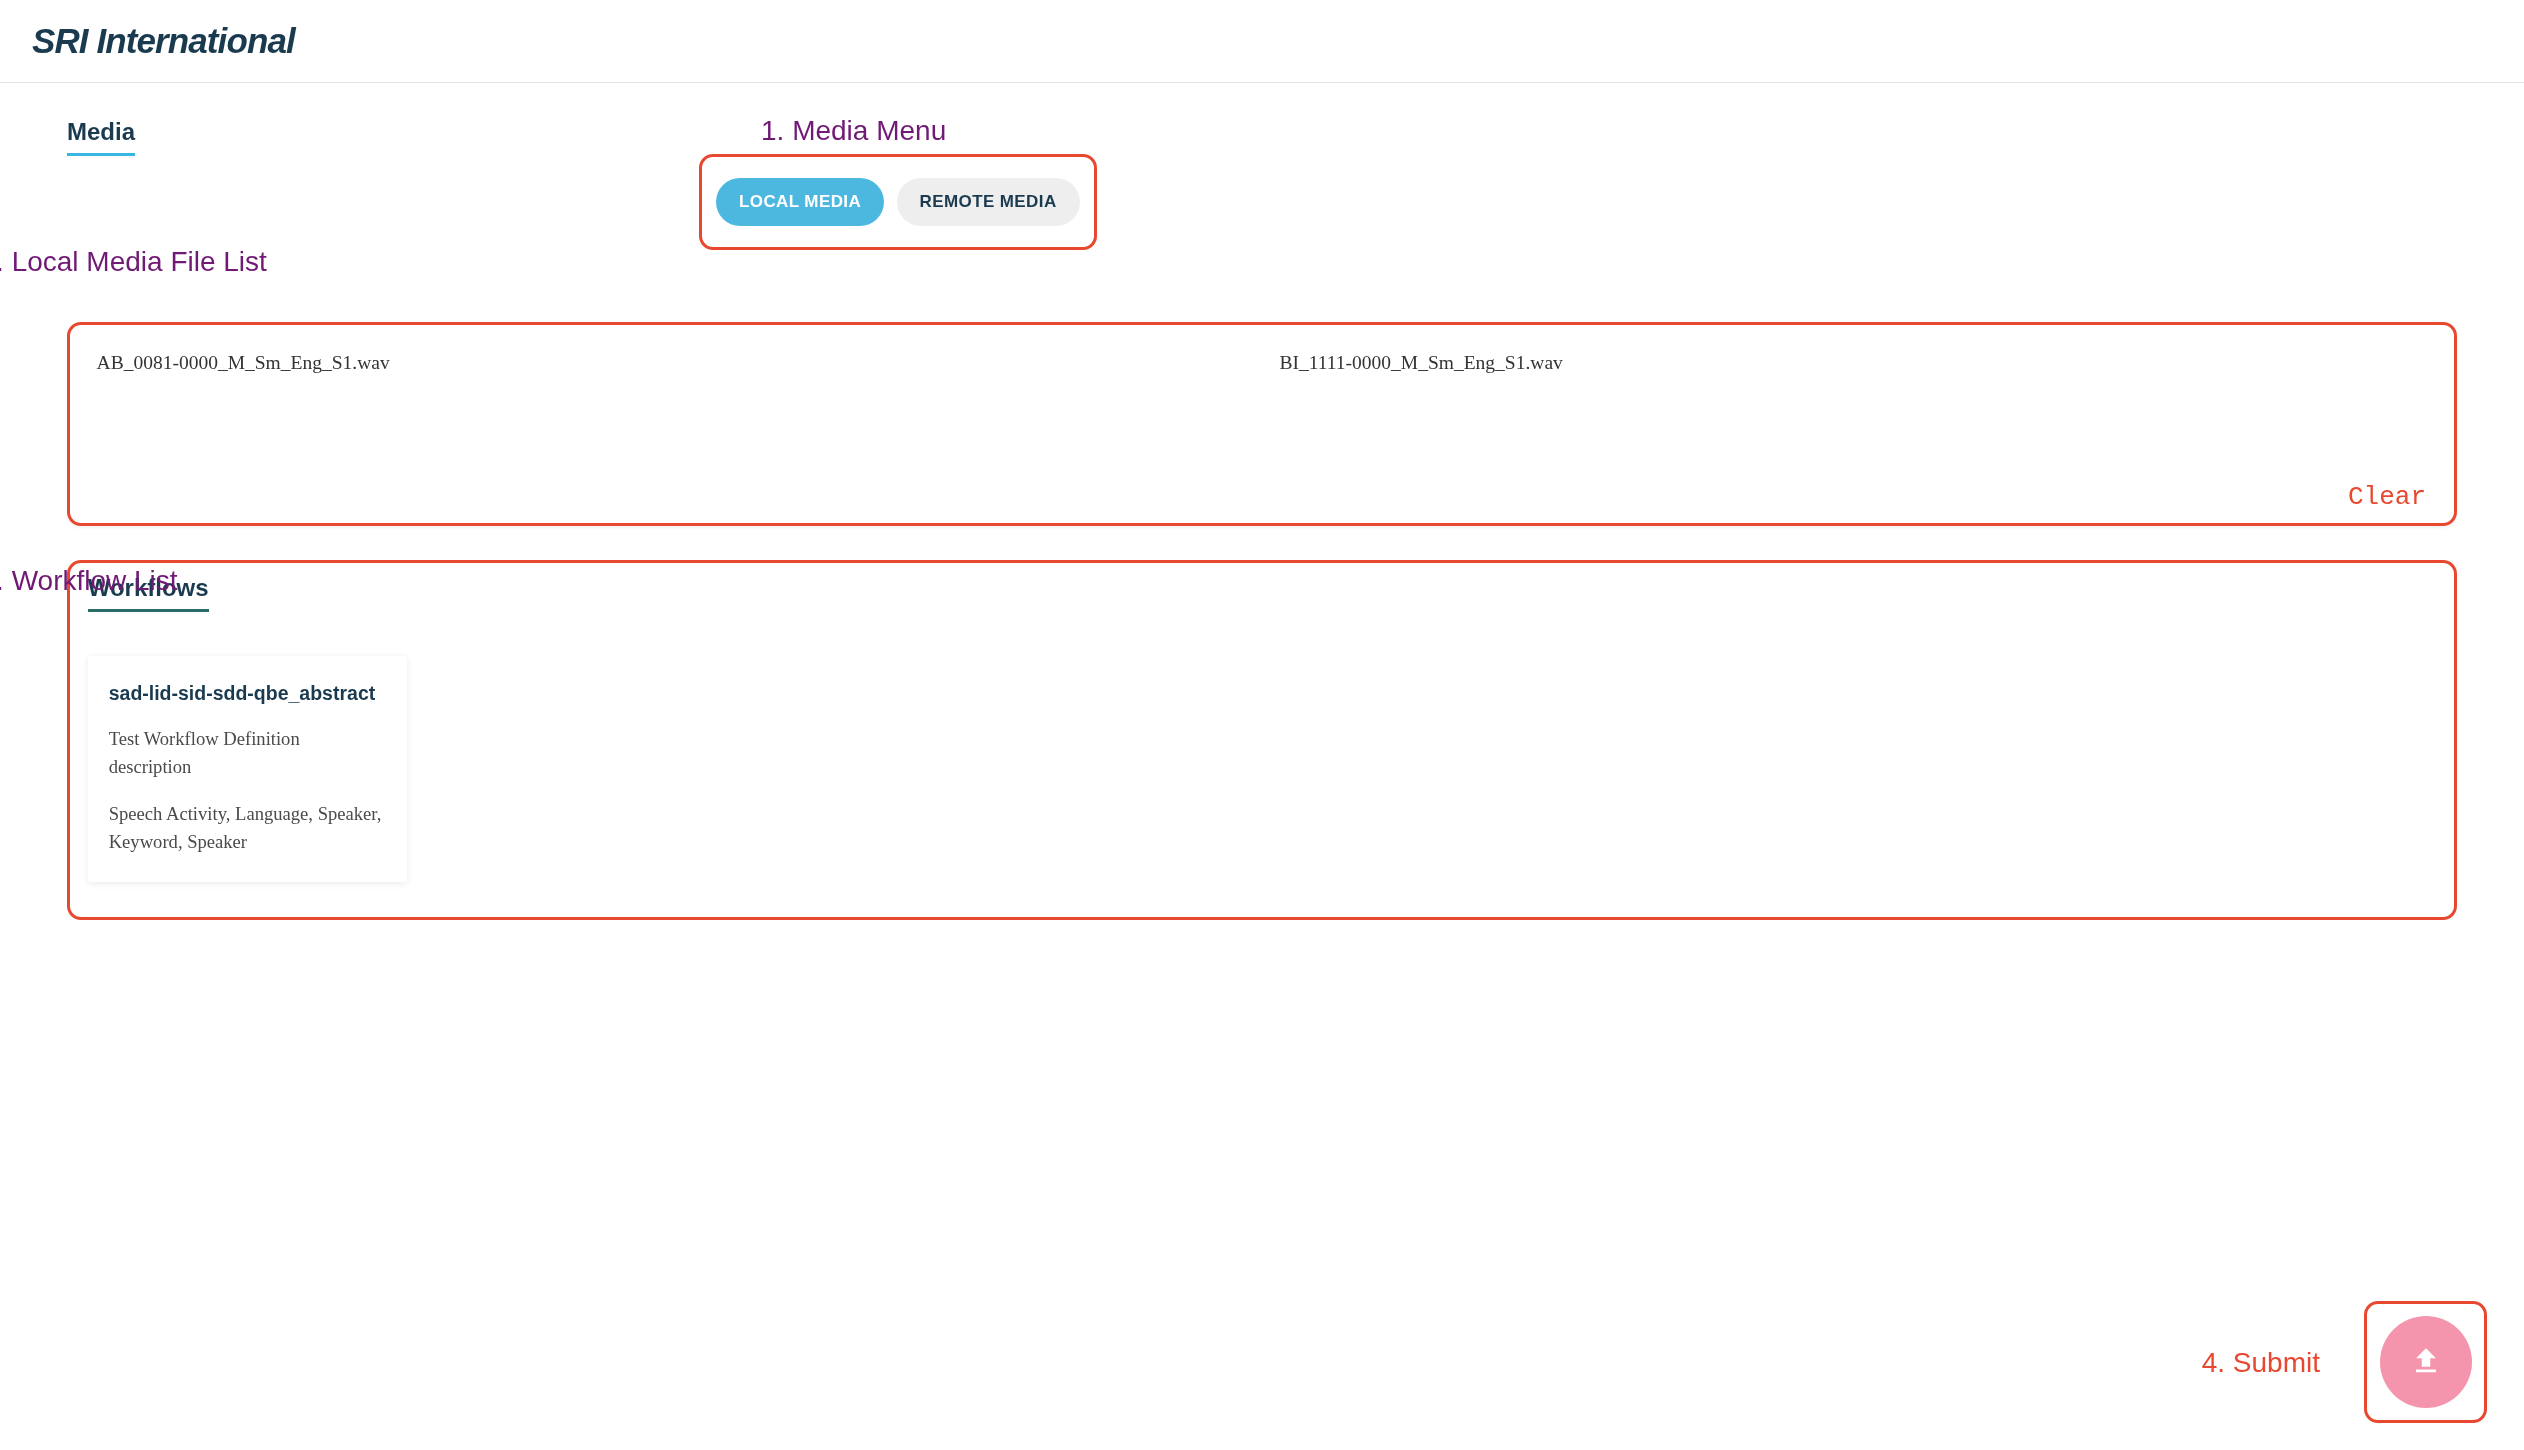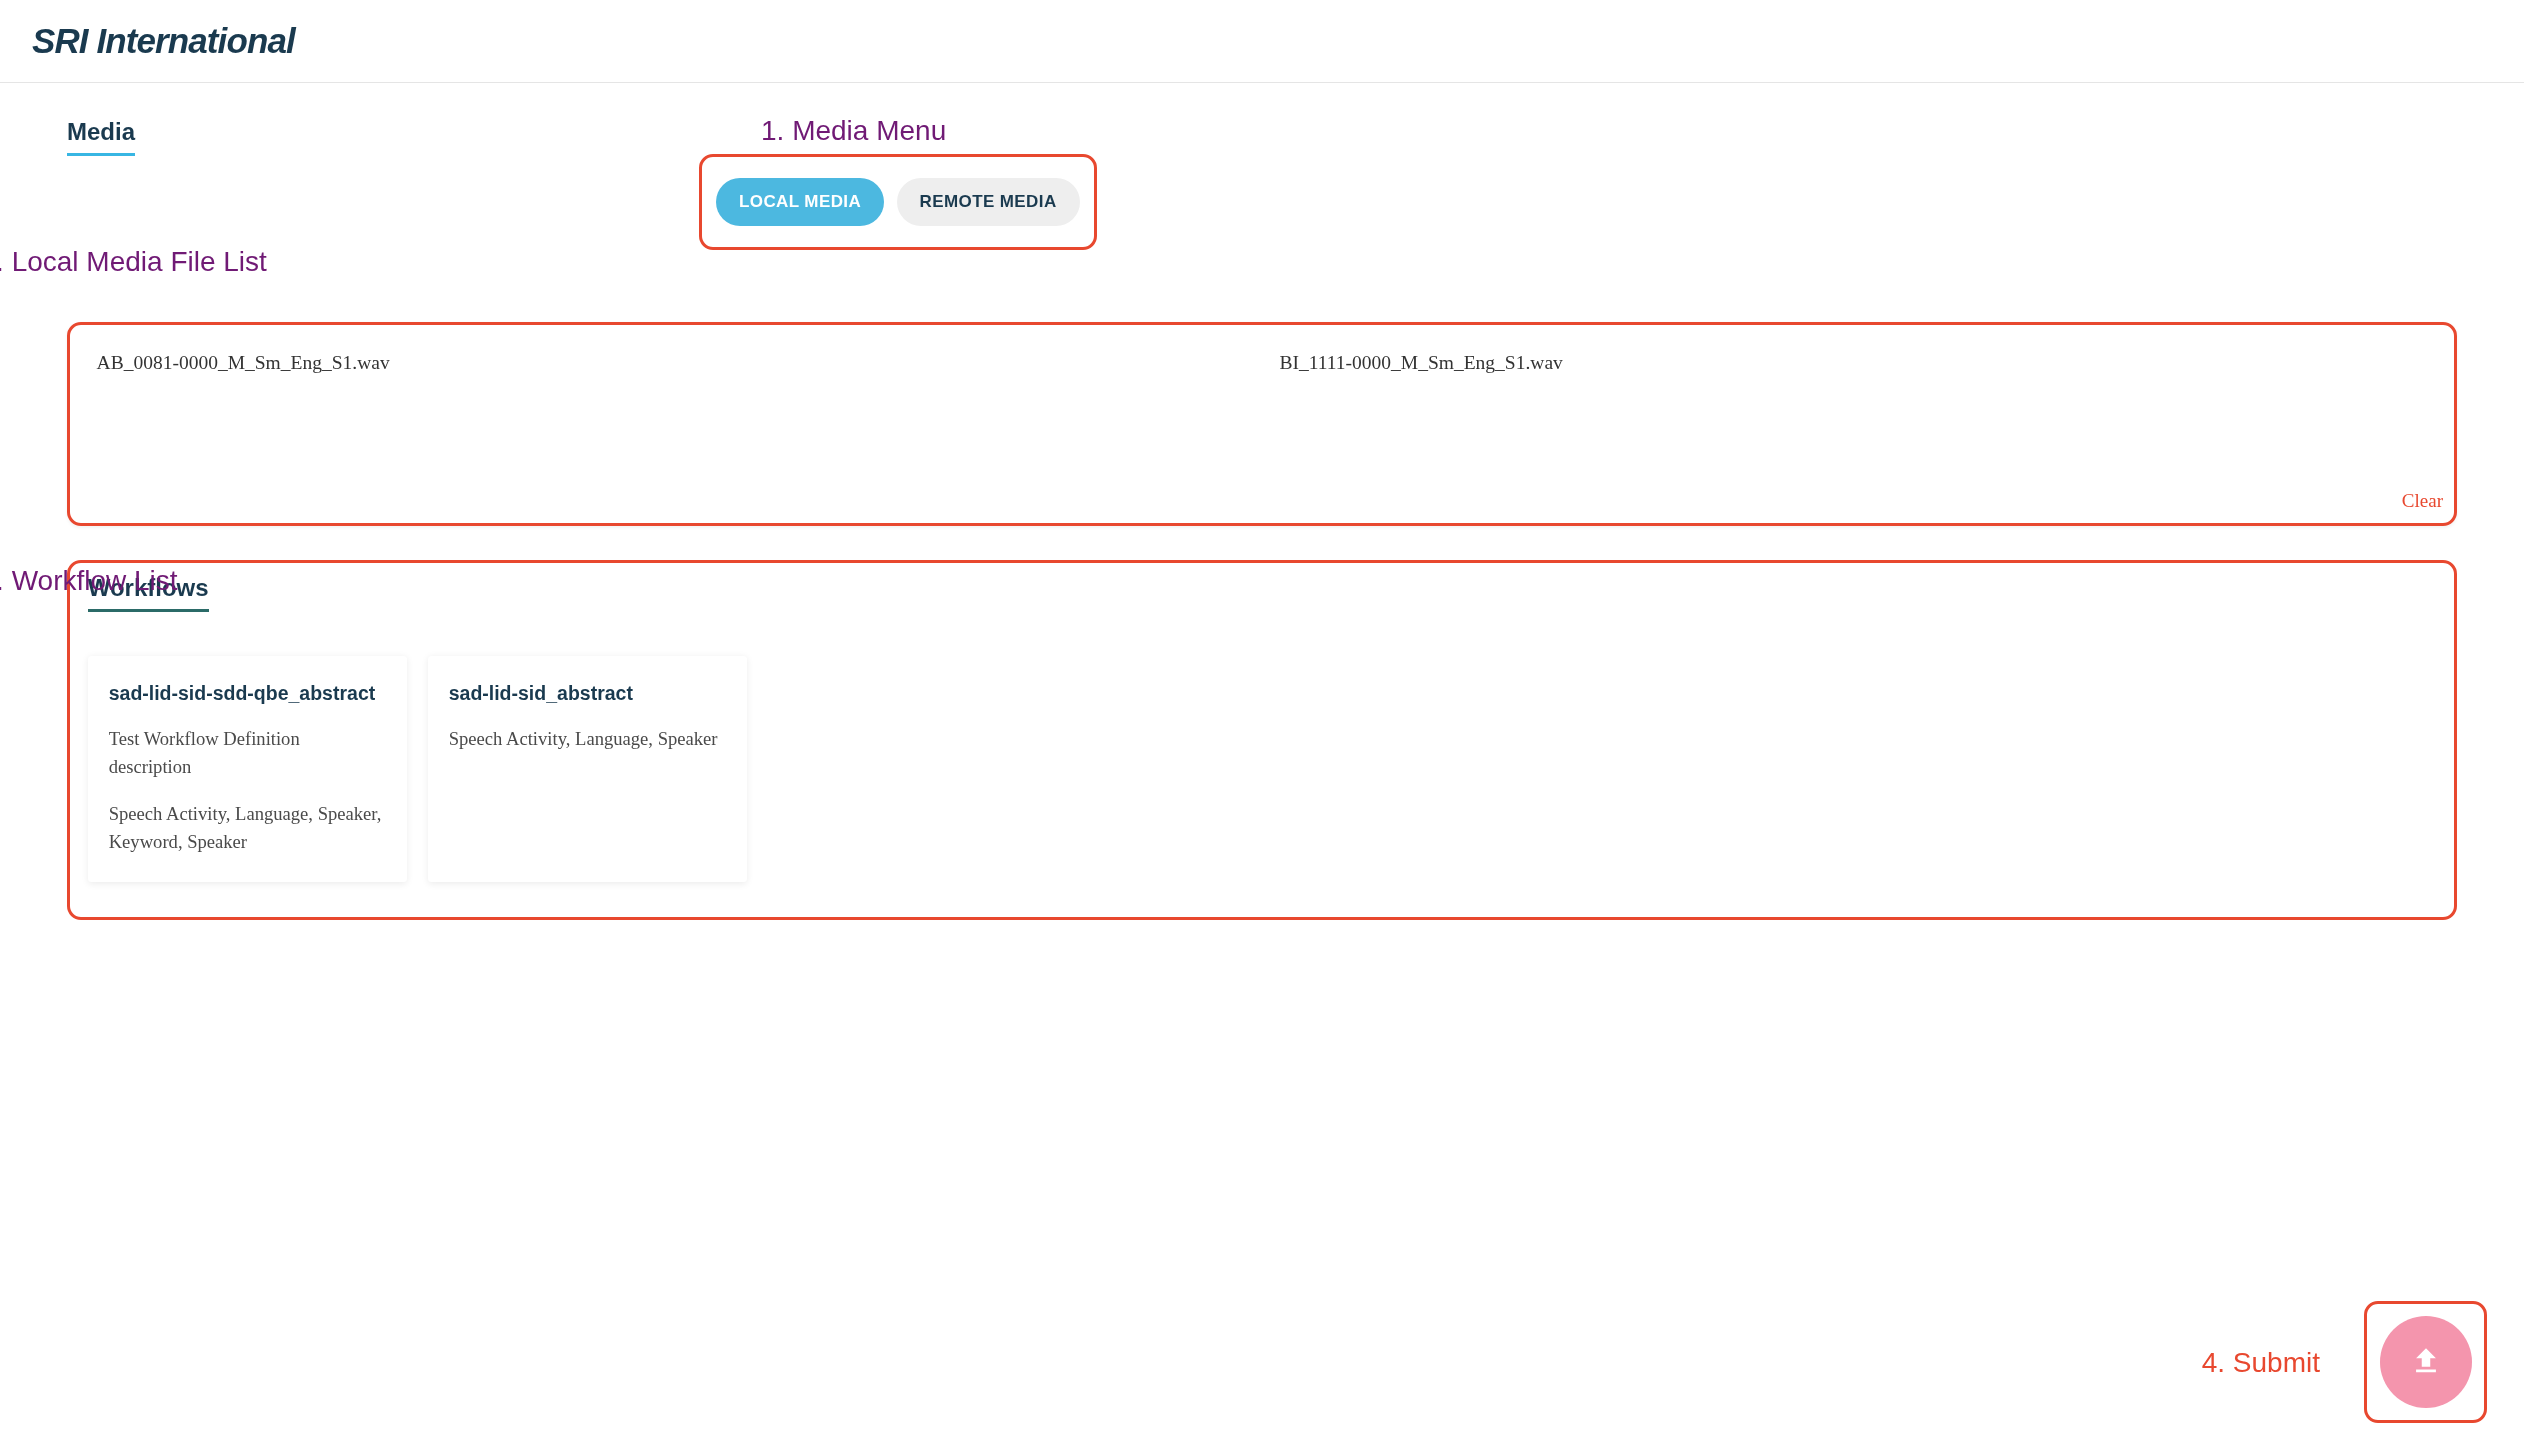--- a/index.html
+++ b/index.html
@@ -109,23 +109,23 @@
       display: grid;
       grid-template-columns: 1fr 1fr;
       gap: 17.7px 35px;
       font-family: Georgia, 'Times New Roman', serif;
       font-size: 19.5px;
       color: #333;
     }
     .clear-link {
       position: absolute;
       bottom: 10.6px;
-      right: 11px;
-      font-family: Liberation Serif, serif;
-      font-size: 19px;
+      right: 28px;
+      font-family: Liberation Mono, monospace;
+      font-size: 26px;
       color: #e8482f;
       cursor: pointer;
     }
     .workflow-box {
       margin-top: 34px;
       border: 3.5px solid #e8482f;
       border-radius: 14px;
       padding: 10.6px 17.7px 35px 17.7px;
     }
     .workflow-header {
@@ -216,24 +216,20 @@
   <div class="workflow-box">
     <div class="workflow-header">
       <span class="section-title workflows">Workflows</span>
     </div>
     <div class="workflow-cards">
       <div class="workflow-card">
         <div class="workflow-card-title">sad-lid-sid-sdd-qbe_abstract</div>
         <div class="workflow-card-desc">Test Workflow Definition description</div>
         <div class="workflow-card-desc">Speech Activity, Language, Speaker, Keyword, Speaker</div>
       </div>
-      <div class="workflow-card">
-        <div class="workflow-card-title">sad-lid-sid_abstract</div>
-        <div class="workflow-card-desc">Speech Activity, Language, Speaker</div>
-      </div>
     </div>
   </div>
 
 </div>
 
 <div class="annotation-4">4. Submit</div>
 
 <div class="fab-wrapper">
   <button class="fab">
     <span>

